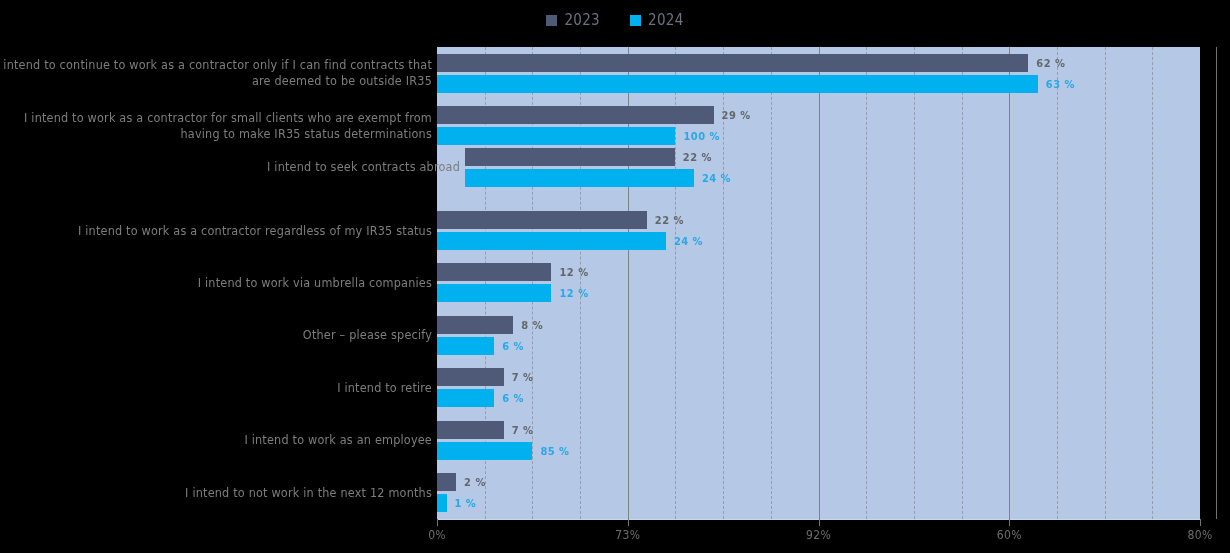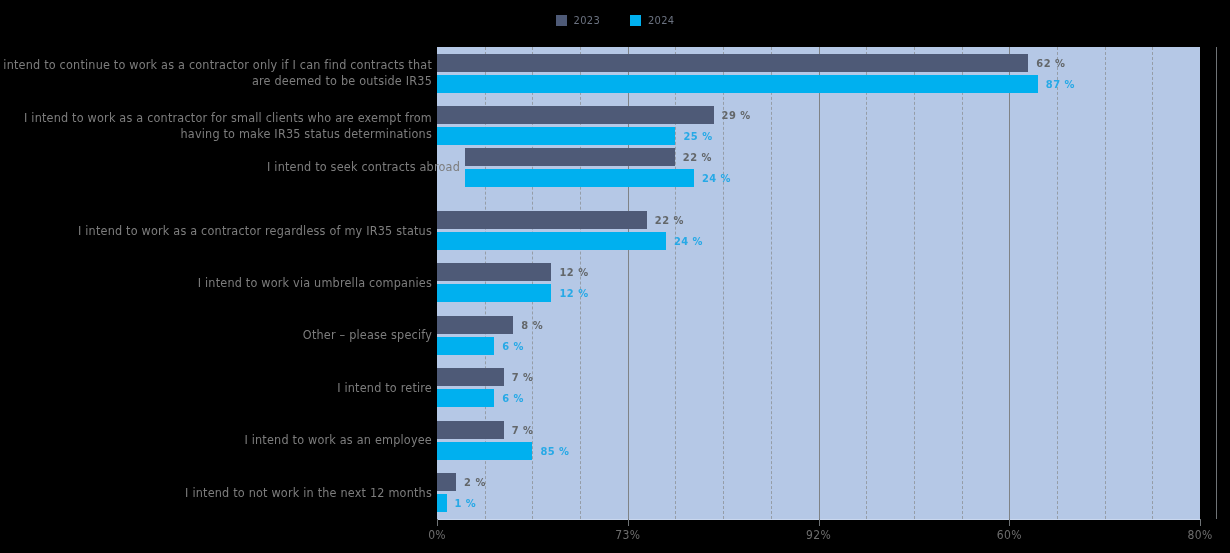--- a/index.html
+++ b/index.html
@@ -11,21 +11,21 @@
   #chart-root{position:relative;width:1230px;height:553px;}
 
   
   .legend{
     position:absolute;left:0;top:8px;width:1230px;
     display:flex;justify-content:center;align-items:center;gap:30px;
     height:24px;
   }
   .legend-item{display:flex;align-items:center;gap:7px;}
   .legend-swatch{width:11px;height:11px;display:block;}
-  .legend-label{font-size:11px;letter-spacing:.3px;color:#6b7280;}
+  .legend-label{font-size:15px;letter-spacing:.3px;color:#6b7280;}
 
   
   .plot-area{
     position:absolute;left:437px;top:47px;
     width:763px;height:472px;
     background:#b5c8e6;
   }
   .gridlines{position:absolute;left:0;top:0;width:100%;height:100%;}
   .gl{position:absolute;top:0;bottom:0;width:1px;}
   .gl.minor{border-left:1px dashed #8b8f93;opacity:.75;}
@@ -108,34 +108,34 @@
   <div class="rows" id="rows">
       <div class="row" style="top: 0px; height: 52.4444px;">
         <div class="cat-label" style="top: 10.2222px;">I intend to continue to work as a contractor only if I can find contracts that are deemed to be outside IR35</div>
         <div class="bars" style="top: 6.72222px;">
           <div class="bar-wrap">
             <div class="bar y2023" style="width: 591.325px; background: rgb(78, 90, 119);"></div>
             <span class="bar-val y2023" style="left: 599.325px; color: rgb(99, 103, 106);">62 %</span>
           </div>
           <div class="bar-wrap">
             <div class="bar y2024" style="width: 600.862px; background: rgb(0, 176, 239);"></div>
-            <span class="bar-val y2024" style="left: 608.862px; color: rgb(39, 169, 230);">87 %</span>
+            <span class="bar-val y2024" style="left: 608.862px; color: rgb(39, 169, 230);">63 %</span>
           </div>
         </div>
       </div>
       <div class="row" style="top: 52.4444px; height: 52.4444px;">
         <div class="cat-label" style="top: 10.2222px;">I intend to work as a contractor for small clients who are exempt from having to make IR35 status determinations</div>
         <div class="bars" style="top: 6.72222px;">
           <div class="bar-wrap">
             <div class="bar y2023" style="width: 276.587px; background: rgb(78, 90, 119);"></div>
             <span class="bar-val y2023" style="left: 284.587px; color: rgb(99, 103, 106);">29 %</span>
           </div>
           <div class="bar-wrap">
             <div class="bar y2024" style="width: 238.438px; background: rgb(0, 176, 239);"></div>
-            <span class="bar-val y2024" style="left: 246.438px; color: rgb(39, 169, 230);">25 %</span>
+            <span class="bar-val y2024" style="left: 246.438px; color: rgb(39, 169, 230);">100 %</span>
           </div>
         </div>
       </div>
       <div class="row" style="top: 94px; height: 52.4444px; margin-left: 28px;">
         <div class="cat-label" style="top: 18.2222px;">I intend to seek contracts abroad</div>
         <div class="bars" style="top: 6.72222px;">
           <div class="bar-wrap">
             <div class="bar y2023" style="width: 209.825px; background: rgb(78, 90, 119);"></div>
             <span class="bar-val y2023" style="left: 217.825px; color: rgb(99, 103, 106);">22 %</span>
           </div>

